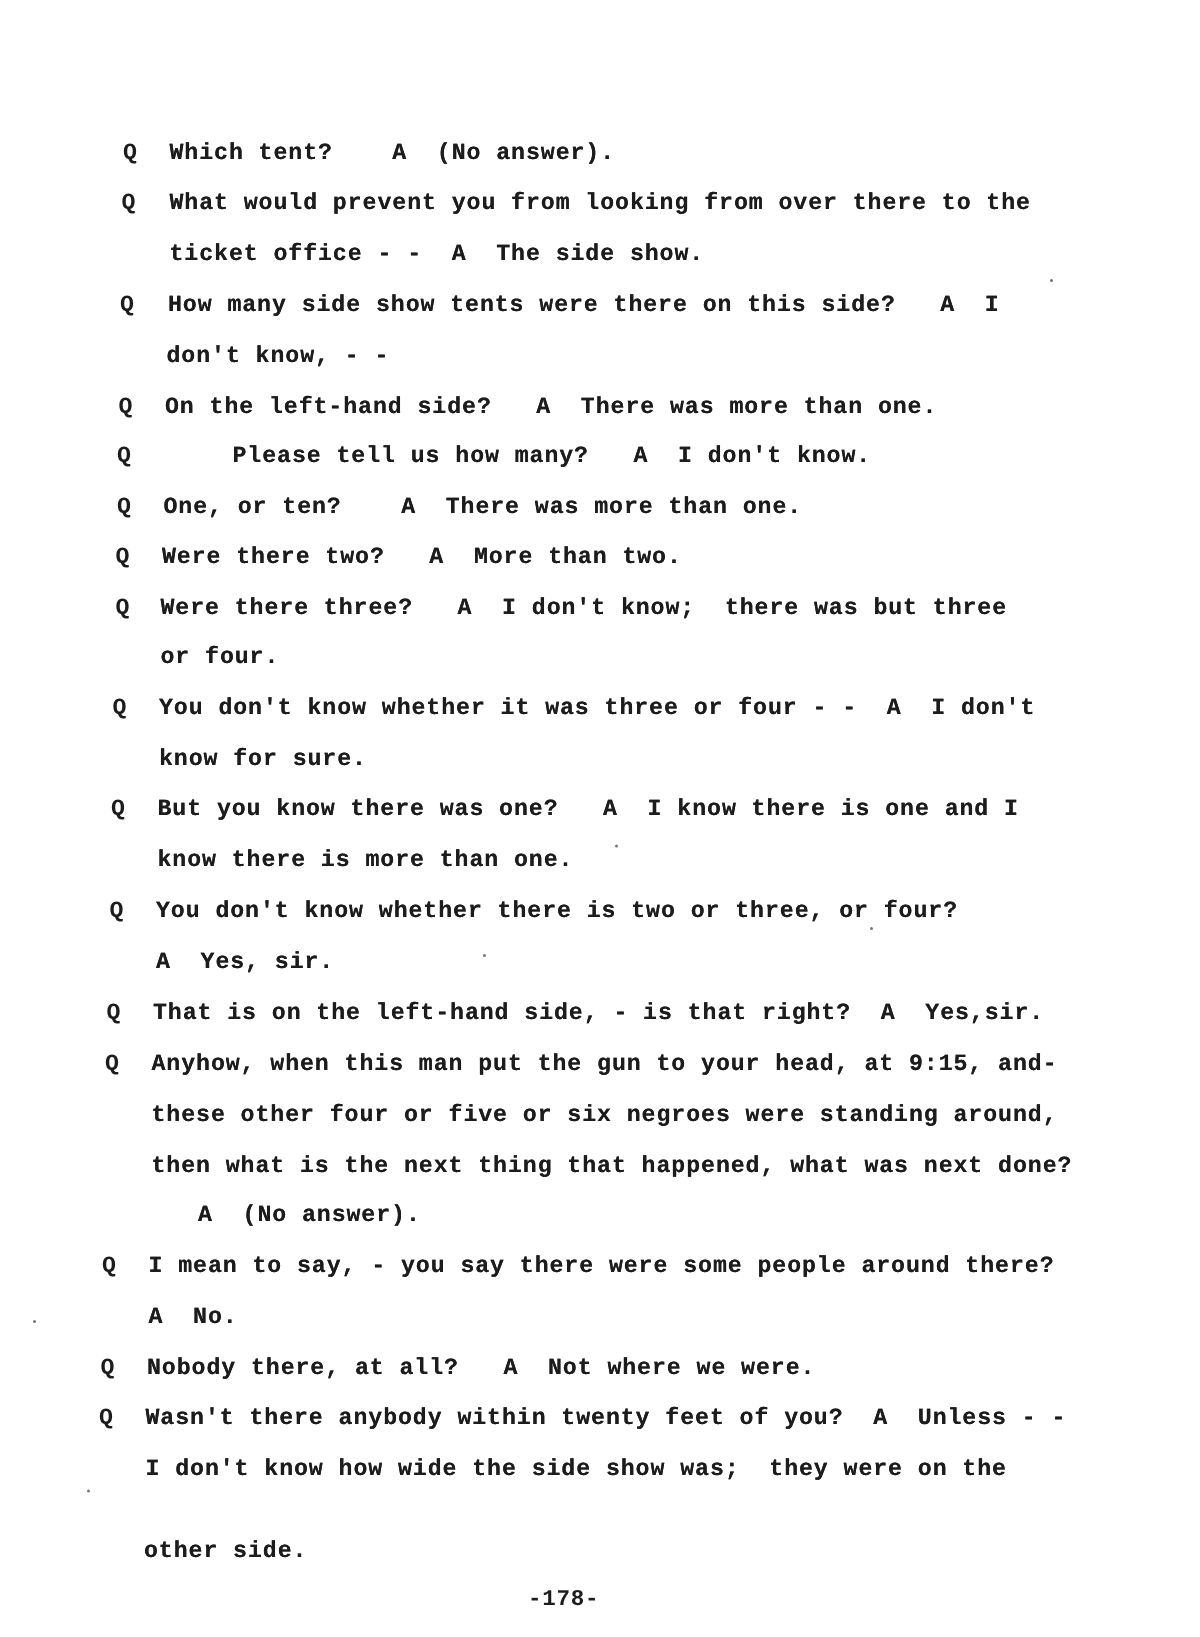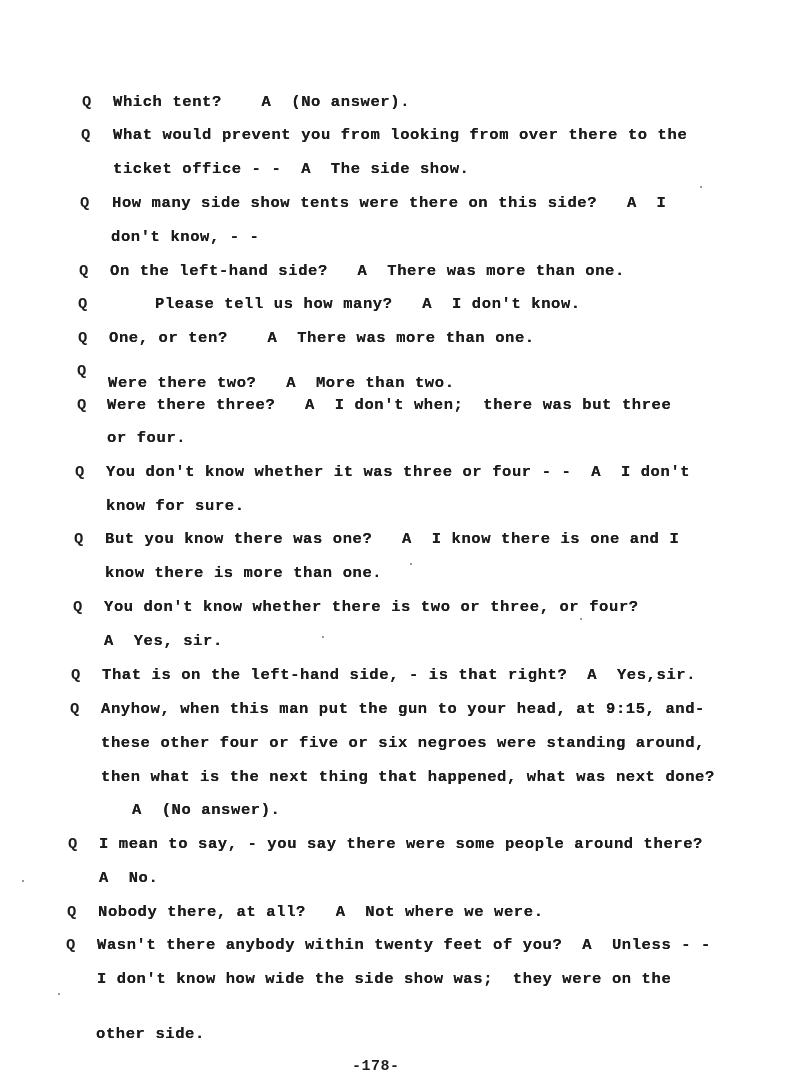--- a/index.html
+++ b/index.html
@@ -69,23 +69,23 @@
       <span class="marker" style="left: 80px; top: 193px;">Q</span>
       <span class="line" style="left: 112px; top: 193px;">How many side show tents were there on this side?   A  I</span>
       <span class="line" style="left: 111px; top: 227px;">don't know, - -</span>
       <span class="marker" style="left: 79px; top: 261px;">Q</span>
       <span class="line" style="left: 110px; top: 261px;">On the left-hand side?   A  There was more than one.</span>
       <span class="marker" style="left: 78px; top: 294px;">Q</span>
       <span class="line" style="left: 123px; top: 294px; margin-left: 32px;">Please tell us how many?   A  I don't know.</span>
       <span class="marker" style="left: 78px; top: 328px;">Q</span>
       <span class="line" style="left: 109px; top: 328px;">One, or ten?    A  There was more than one.</span>
       <span class="marker" style="left: 77px; top: 361px;">Q</span>
-      <span class="line" style="left: 108px; top: 361px; margin-top: 12px;">Were there two?   A  More than two.</span>
+      <span class="line" style="left: 108px; top: 361px;">Were there two?   A  More than two.</span>
       <span class="marker" style="left: 77px; top: 395px;">Q</span>
-      <span class="line" style="left: 107px; top: 395px;">Were there three?   A  I don't when;  there was but three</span>
+      <span class="line" style="left: 107px; top: 395px;">Were there three?   A  I don't know;  there was but three</span>
       <span class="line" style="left: 107px; top: 428px;">or four.</span>
       <span class="marker" style="left: 75px; top: 462px;">Q</span>
       <span class="line" style="left: 106px; top: 462px;">You don't know whether it was three or four - -  A  I don't</span>
       <span class="line" style="left: 106px; top: 496px;">know for sure.</span>
       <span class="marker" style="left: 74px; top: 529px;">Q</span>
       <span class="line" style="left: 105px; top: 529px;">But you know there was one?   A  I know there is one and I</span>
       <span class="line" style="left: 105px; top: 563px;">know there is more than one.</span>
       <span class="marker" style="left: 73px; top: 597px;">Q</span>
       <span class="line" style="left: 104px; top: 597px;">You don't know whether there is two or three, or four?</span>
       <span class="line" style="left: 104px; top: 631px;">A  Yes, sir.</span>

